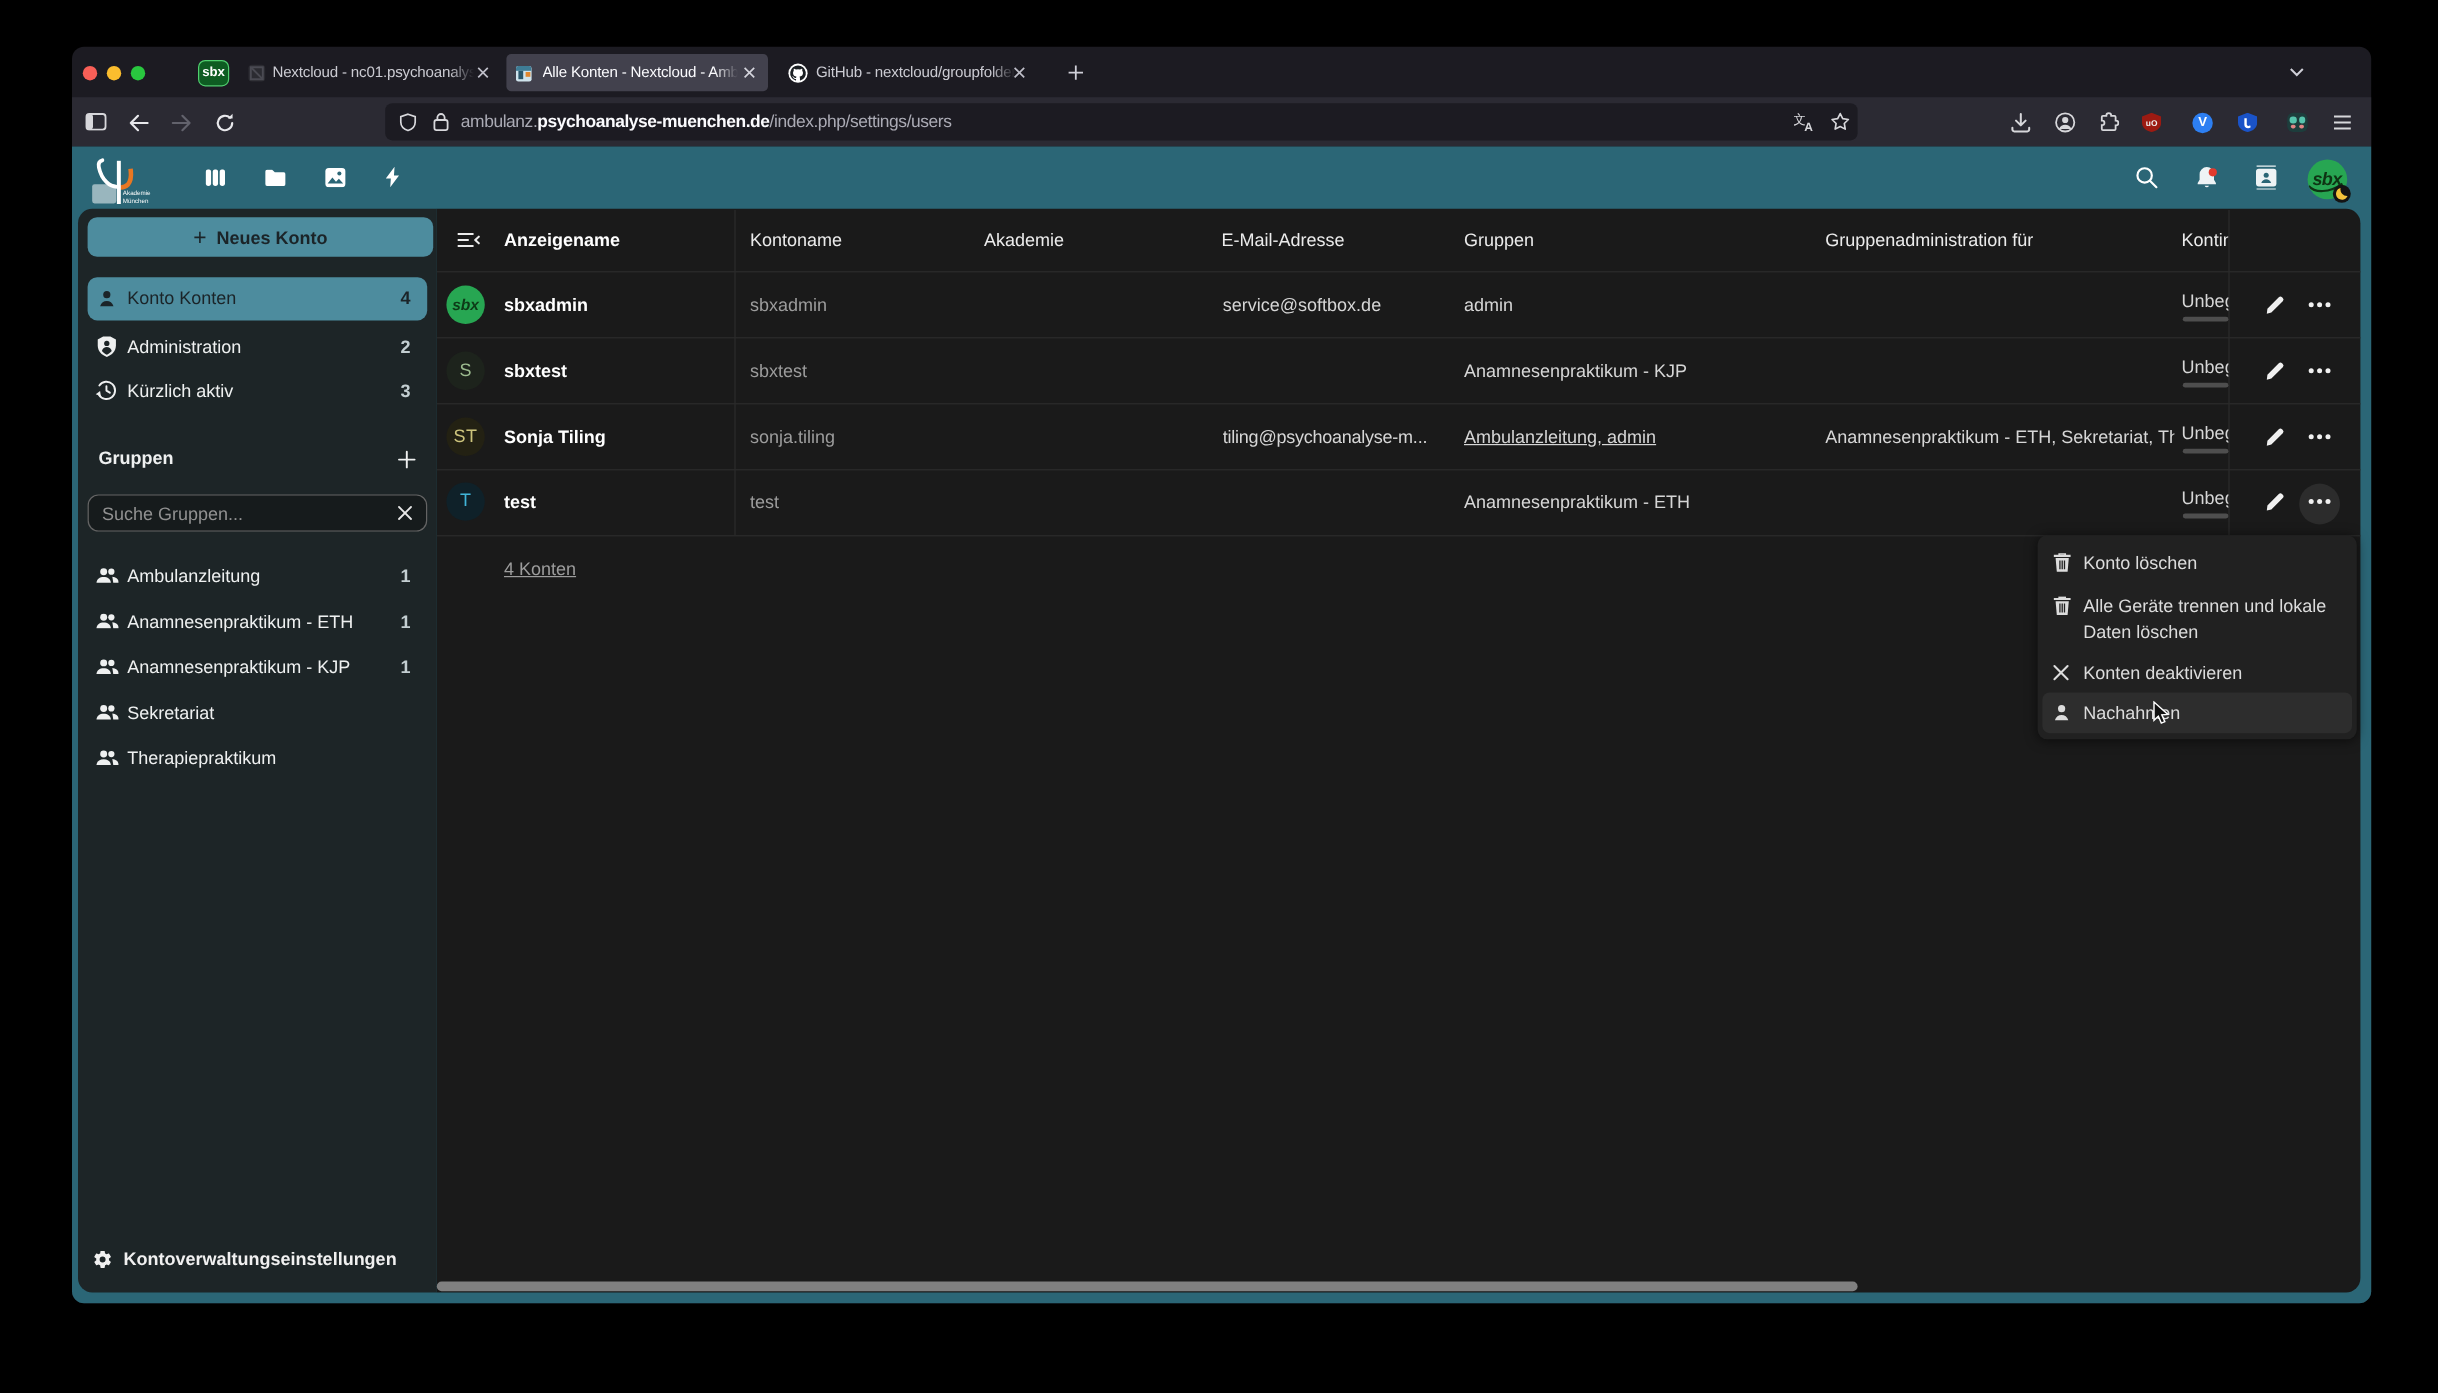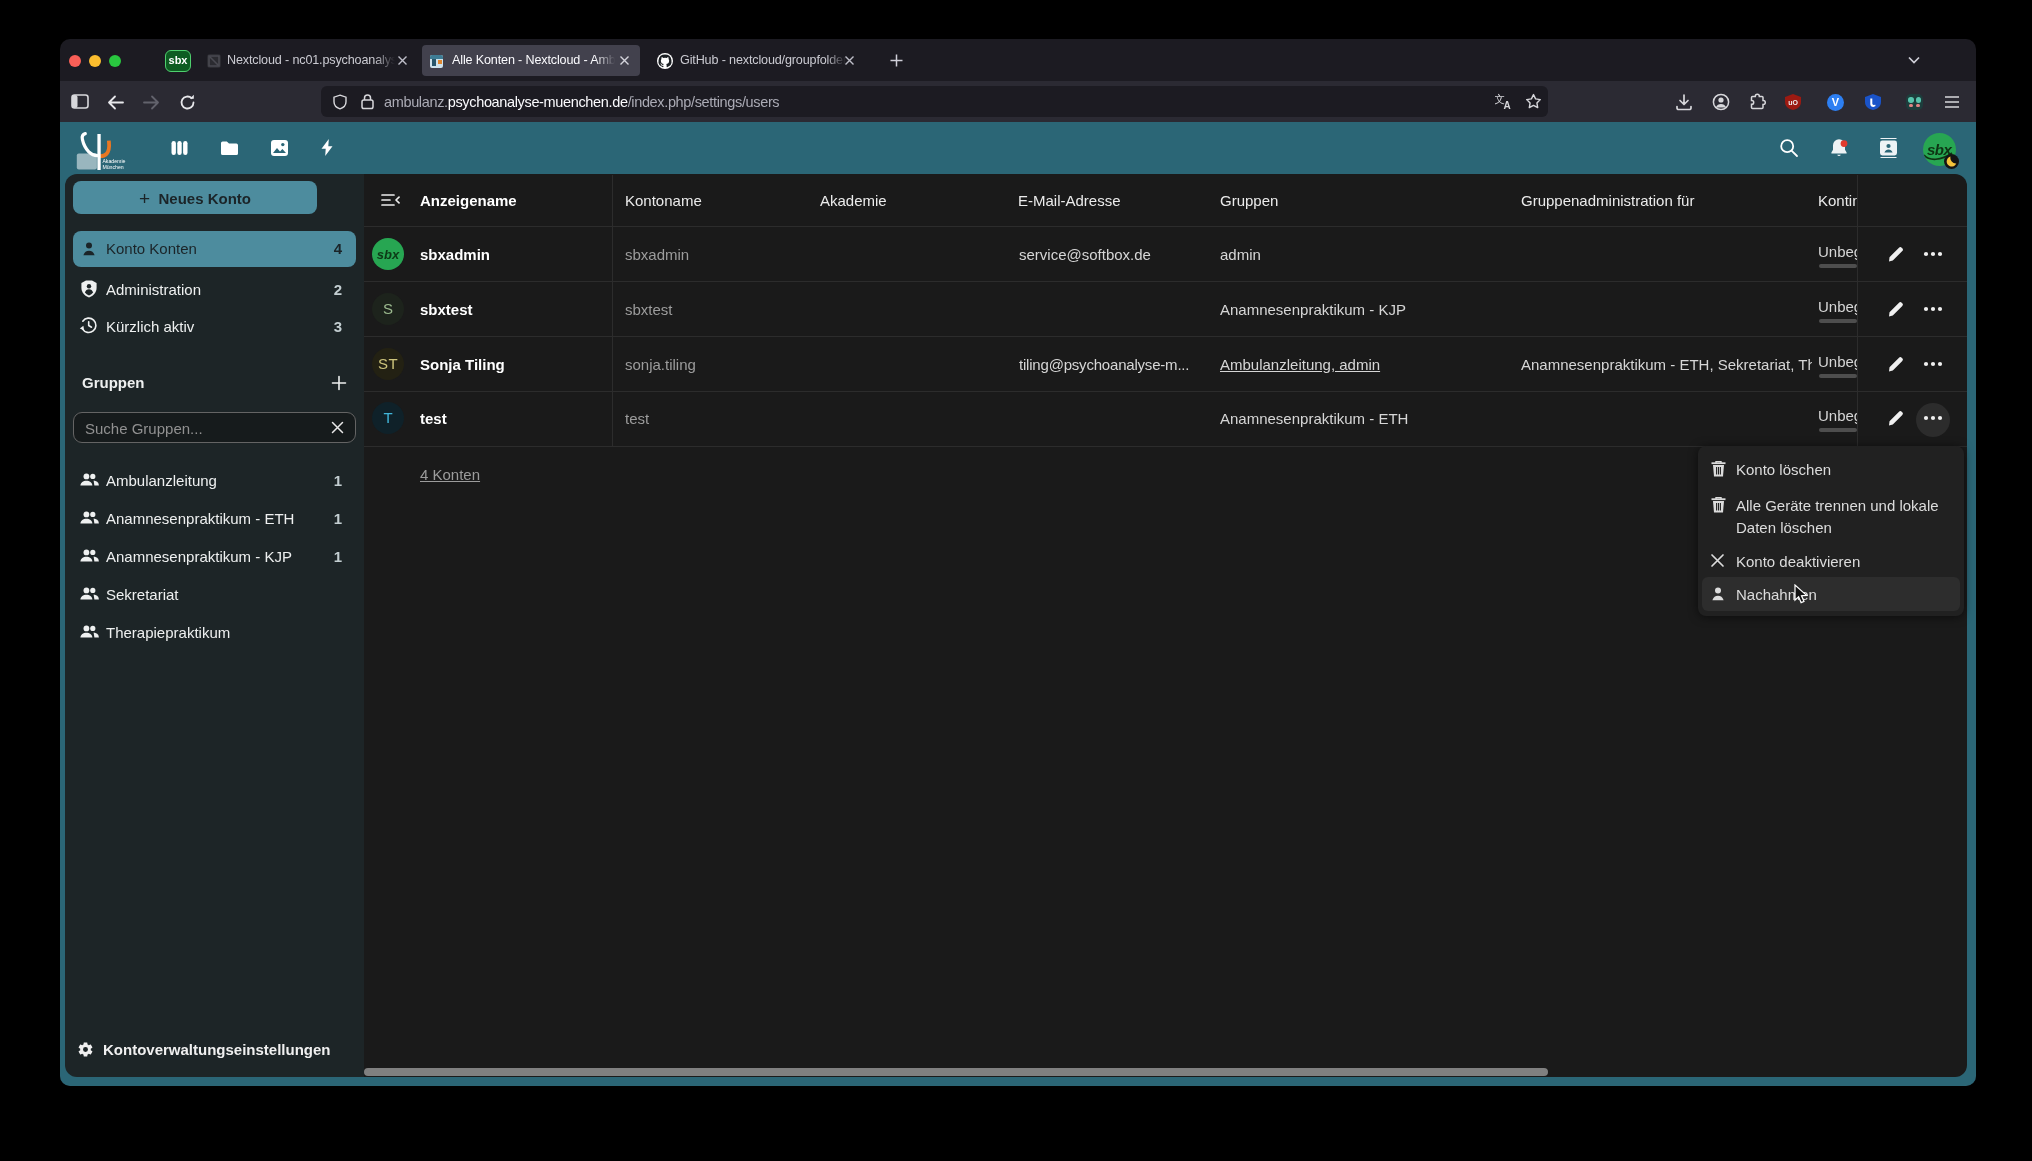--- a/index.html
+++ b/index.html
@@ -108,21 +108,21 @@
 </svg>
 
 <div class="abs" style="left:321px; top:86px; width:1227px; height:31px; background:#1c1b22; border-radius:6px;"></div>
 <svg class="abs" style="left:332px; top:94px;" width="16" height="16" viewBox="0 0 16 16">
   <path d="M8 1.2l6 2v4.5c0 3.5-2.6 6-6 7.1-3.4-1.1-6-3.6-6-7.1V3.2z" fill="none" stroke="#d7d7db" stroke-width="1.4"></path>
 </svg>
 <svg class="abs" style="left:360px; top:93px;" width="15" height="17" viewBox="0 0 15 17">
   <rect x="2" y="7" width="11" height="8.5" rx="1.8" fill="none" stroke="#d7d7db" stroke-width="1.5"></rect>
   <path d="M4.5 7V5a3 3 0 0 1 6 0v2" fill="none" stroke="#d7d7db" stroke-width="1.5"></path>
 </svg>
-<div class="abs" style="left:384px; top:94px; font-size:14.5px; letter-spacing:-0.35px; color:#ababb5; white-space:nowrap;">ambulanz.<span style="color:#fbfbfe; font-weight:normal;">psychoanalyse-muenchen.de</span>/index.php/settings/users</div>
+<div class="abs" style="left:384px; top:94px; font-size:14.5px; letter-spacing:-0.35px; color:#ababb5; white-space:nowrap;">ambulanz.<span style="color:#fbfbfe; font-weight:bold;">psychoanalyse-muenchen.de</span>/index.php/settings/users</div>
 
 <svg class="abs" style="left:1495px; top:93px;" width="18" height="17" viewBox="0 0 18 17">
   <text x="-1" y="10" font-size="11" fill="#d7d7db" font-family="Liberation Sans">文</text>
   <text x="8.5" y="16" font-size="10" font-weight="bold" fill="#d7d7db" font-family="Liberation Sans">A</text>
 </svg>
 
 <svg class="abs" style="left:1525px; top:93px;" width="17" height="17" viewBox="0 0 17 17">
   <path d="M8.5 1.6l2.1 4.3 4.7.7-3.4 3.3.8 4.7-4.2-2.2-4.2 2.2.8-4.7L1.7 6.6l4.7-.7z" fill="none" stroke="#d7d7db" stroke-width="1.4" stroke-linejoin="round"></path>
 </svg>
 
@@ -224,21 +224,21 @@
   <svg class="abs" style="left:0; top:19px;" width="31" height="10" viewBox="0 0 31 10">
       <path d="M1 3 C6 9, 18 9, 29 1" stroke="#0e3313" stroke-width="1.7" fill="none"></path>
     </svg>
 </div>
 <div class="abs" style="left:1944px; top:154px; width:15px; height:15px; border-radius:50%; background:#141414;">
   <svg width="15" height="15" viewBox="0 0 15 15">
       <path d="M6.5 2.6a5 5 0 1 0 5.8 6.8 5.6 5.6 0 0 1-5.8-6.8z" fill="#f5c33b"></path>
     </svg>
 </div>
 
-<div class="abs" style="left:73px; top:181px; width:244px; height:33px; background:#4d8c9e; border-radius:8px; text-align:center; line-height:33px; font-size:15px; font-weight:bold; color:#1b2428;"><span style="font-weight:normal; font-size:19px; position:relative; top:1px;">+</span>&nbsp;&nbsp;Neues Konto</div>
+<div class="abs" style="left:73px; top:181px; width:288px; height:33px; background:#4d8c9e; border-radius:8px; text-align:center; line-height:33px; font-size:15px; font-weight:bold; color:#1b2428;"><span style="font-weight:normal; font-size:19px; position:relative; top:1px;">+</span>&nbsp;&nbsp;Neues Konto</div>
 
 <div class="abs" style="left:73px; top:231px; width:283px; height:36px; background:#4d8c9e; border-radius:8px;"></div>
 <svg class="abs" style="left:81px; top:241px;" width="16" height="16" viewBox="0 0 16 16">
   <circle cx="8" cy="4.6" r="3" fill="#1b2428"></circle>
   <path d="M2.4 14.2c.9-3 3-4.4 5.6-4.4s4.7 1.4 5.6 4.4z" fill="#1b2428"></path>
 </svg>
 <div class="navtxt" style="left:106px; top:240px; color:#1b2428;">Konto Konten</div>
 <div class="cnt" style="left:312px; top:240px; color:#1b2428;">4</div>
 
 <svg class="abs" style="left:81px; top:280px;" width="16" height="19" viewBox="0 0 16 19">
@@ -407,21 +407,21 @@
   </svg>
 <div class="menuitem" style="top:461px;">Konto löschen</div>
 <svg class="abs" style="left:1711px; top:497px;" width="15" height="16" viewBox="0 0 15 16">
     <use href="#trsh"></use>
   </svg>
 <div class="menuitem" style="top:497px;">Alle Geräte trennen und lokale</div>
 <div class="menuitem" style="top:519px;">Daten löschen</div>
 <svg class="abs" style="left:1710px; top:553px;" width="15" height="15" viewBox="0 0 15 15">
   <path d="M2 2l11 11M13 2L2 13" stroke="#dcdcdc" stroke-width="1.7" stroke-linecap="round"></path>
 </svg>
-<div class="menuitem" style="top:553px;">Konto deaktivieren</div>
+<div class="menuitem" style="top:553px;">Konten deaktivieren</div>
 <div class="abs" style="left:1702px; top:577px; width:258px; height:34px; background:#2d2d2d; border-radius:6px;"></div>
 <svg class="abs" style="left:1710px; top:586px;" width="16" height="16" viewBox="0 0 16 16">
   <circle cx="8" cy="4.6" r="3" fill="#dcdcdc"></circle>
   <path d="M2.4 14.2c.9-3 3-4.4 5.6-4.4s4.7 1.4 5.6 4.4z" fill="#dcdcdc"></path>
 </svg>
 <div class="menuitem" style="top:586px;">Nachahmen</div>
 <svg width="0" height="0" style="position:absolute;">
   <defs>
     <g id="trsh">
       <path d="M0.5 2.2h14" stroke="#dcdcdc" stroke-width="1.8"></path>

